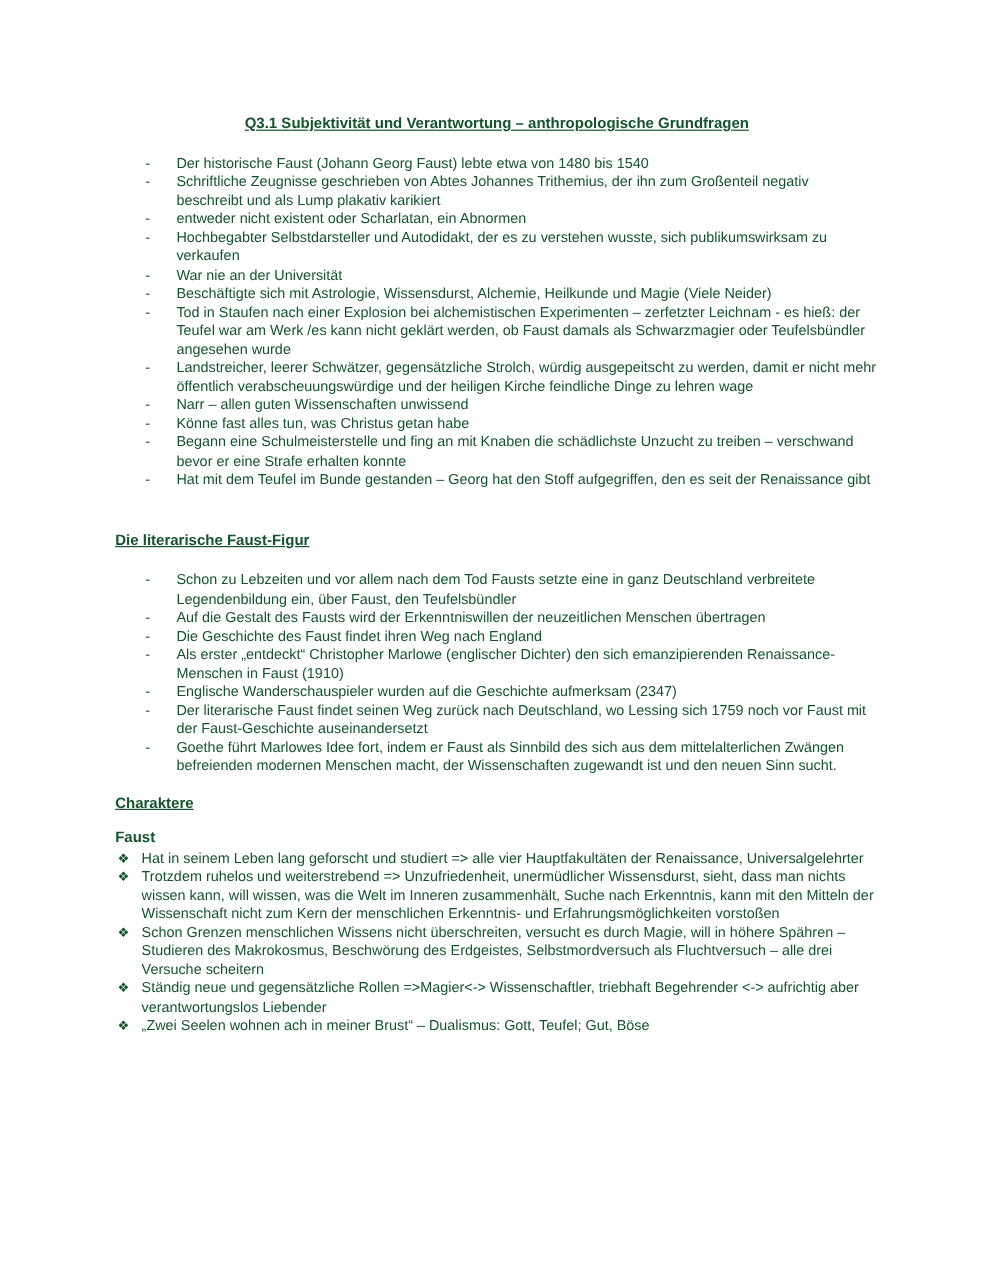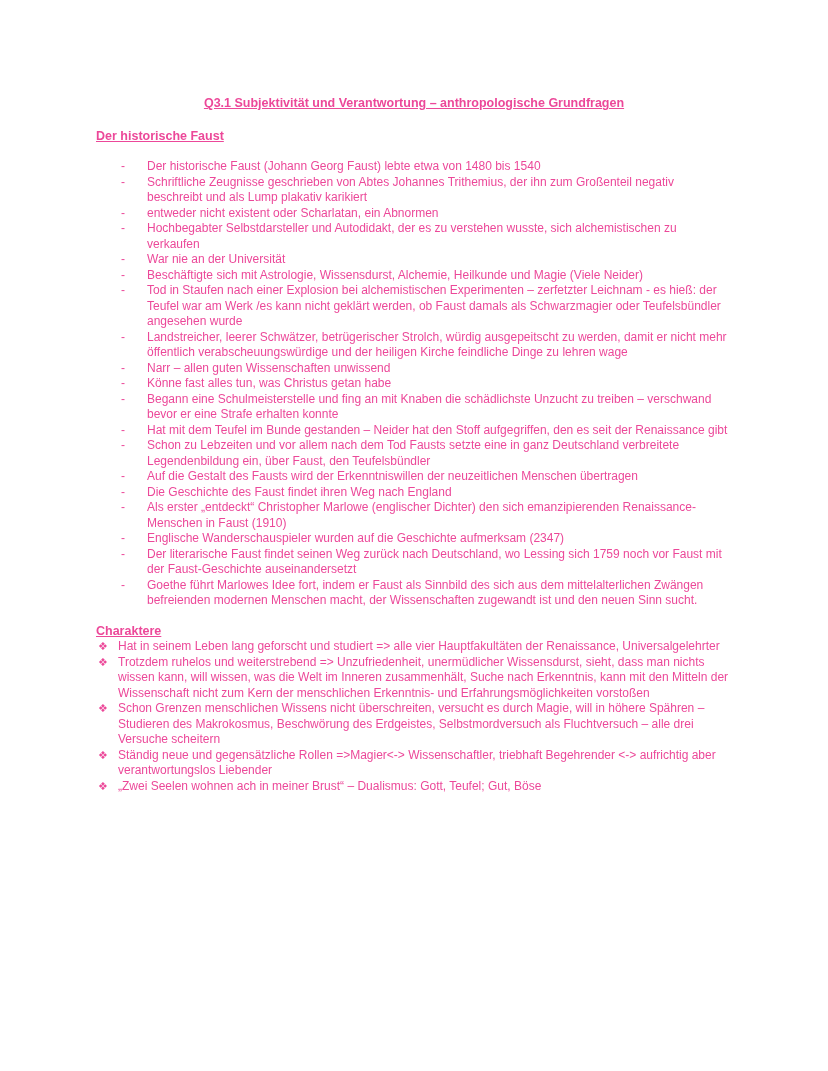--- a/index.html
+++ b/index.html
@@ -7,21 +7,21 @@
     padding: 0;
     background: #ffffff;
   }
   .page {
     position: relative;
     width: 828px;
     height: 1071px;
     background: #ffffff;
     overflow: hidden;
     font-family: "Liberation Sans", "DejaVu Sans", sans-serif;
-    color: #ec4899;
+    color: #14532d;
   }
   .content {
     padding: 96px 96px 0 96px; 
   }
   .doc-title {
     font-size: 12.5px;
     font-weight: bold;
     text-decoration: underline;
     text-align: center;
     line-height: 15.5px;
@@ -68,74 +68,74 @@
 </style>
 </head>
 <body>
 
 <div class="page">
   <div class="content">
 
     <div class="doc-title">Q3.1 Subjektivität und Verantwortung – anthropologische Grundfragen</div>
 
     <section>
-      <h2 class="section-heading">Der historische Faust</h2>
       <ul class="bullet-list dash-list">
         <li>
             <span class="marker">-</span>
             <span class="txt">Der historische Faust (Johann Georg Faust) lebte etwa von 1480 bis 1540</span>
           </li>
         <li>
             <span class="marker">-</span>
             <span class="txt">Schriftliche Zeugnisse geschrieben von Abtes Johannes Trithemius, der ihn zum Großenteil negativ beschreibt und als Lump plakativ karikiert</span>
           </li>
         <li>
             <span class="marker">-</span>
             <span class="txt">entweder nicht existent oder Scharlatan, ein Abnormen</span>
           </li>
         <li>
             <span class="marker">-</span>
-            <span class="txt">Hochbegabter Selbstdarsteller und Autodidakt, der es zu verstehen wusste, sich alchemistischen zu verkaufen</span>
+            <span class="txt">Hochbegabter Selbstdarsteller und Autodidakt, der es zu verstehen wusste, sich publikumswirksam zu verkaufen</span>
           </li>
         <li>
             <span class="marker">-</span>
             <span class="txt">War nie an der Universität</span>
           </li>
         <li>
             <span class="marker">-</span>
             <span class="txt">Beschäftigte sich mit Astrologie, Wissensdurst, Alchemie, Heilkunde und Magie (Viele Neider)</span>
           </li>
         <li>
             <span class="marker">-</span>
             <span class="txt">Tod in Staufen nach einer Explosion bei alchemistischen Experimenten – zerfetzter Leichnam - es hieß: der Teufel war am Werk /es kann nicht geklärt werden, ob Faust damals als Schwarzmagier oder Teufelsbündler angesehen wurde</span>
           </li>
         <li>
             <span class="marker">-</span>
-            <span class="txt">Landstreicher, leerer Schwätzer, betrügerischer Strolch, würdig ausgepeitscht zu werden, damit er nicht mehr öffentlich verabscheuungswürdige und der heiligen Kirche feindliche Dinge zu lehren wage</span>
+            <span class="txt">Landstreicher, leerer Schwätzer, gegensätzliche Strolch, würdig ausgepeitscht zu werden, damit er nicht mehr öffentlich verabscheuungswürdige und der heiligen Kirche feindliche Dinge zu lehren wage</span>
           </li>
         <li>
             <span class="marker">-</span>
             <span class="txt">Narr – allen guten Wissenschaften unwissend</span>
           </li>
         <li>
             <span class="marker">-</span>
             <span class="txt">Könne fast alles tun, was Christus getan habe</span>
           </li>
         <li>
             <span class="marker">-</span>
             <span class="txt">Begann eine Schulmeisterstelle und fing an mit Knaben die schädlichste Unzucht zu treiben – verschwand bevor er eine Strafe erhalten konnte</span>
           </li>
         <li>
             <span class="marker">-</span>
-            <span class="txt">Hat mit dem Teufel im Bunde gestanden – Neider hat den Stoff aufgegriffen, den es seit der Renaissance gibt</span>
+            <span class="txt">Hat mit dem Teufel im Bunde gestanden – Georg hat den Stoff aufgegriffen, den es seit der Renaissance gibt</span>
           </li>
       </ul>
     </section>
 
     <section>
+      <h2 class="section-heading s2">Die literarische Faust-Figur</h2>
       <ul class="bullet-list dash-list">
         <li>
             <span class="marker">-</span>
             <span class="txt">Schon zu Lebzeiten und vor allem nach dem Tod Fausts setzte eine in ganz Deutschland verbreitete Legendenbildung ein, über Faust, den Teufelsbündler</span>
           </li>
         <li>
             <span class="marker">-</span>
             <span class="txt">Auf die Gestalt des Fausts wird der Erkenntniswillen der neuzeitlichen Menschen übertragen</span>
           </li>
         <li>
@@ -156,20 +156,21 @@
           </li>
         <li>
             <span class="marker">-</span>
             <span class="txt">Goethe führt Marlowes Idee fort, indem er Faust als Sinnbild des sich aus dem mittelalterlichen Zwängen befreienden modernen Menschen macht, der Wissenschaften zugewandt ist und den neuen Sinn sucht.</span>
           </li>
       </ul>
     </section>
 
     <section>
       <h2 class="section-heading s3">Charaktere</h2>
+      <h3 class="sub-heading">Faust</h3>
       <ul class="bullet-list diamond-list">
         <li>
             <span class="marker">❖</span>
             <span class="txt">Hat in seinem Leben lang geforscht und studiert =&gt; alle vier Hauptfakultäten der Renaissance, Universalgelehrter</span>
           </li>
         <li>
             <span class="marker">❖</span>
             <span class="txt">Trotzdem ruhelos und weiterstrebend =&gt; Unzufriedenheit, unermüdlicher Wissensdurst, sieht, dass man nichts wissen kann, will wissen, was die Welt im Inneren zusammenhält, Suche nach Erkenntnis, kann mit den Mitteln der Wissenschaft nicht zum Kern der menschlichen Erkenntnis- und Erfahrungsmöglichkeiten vorstoßen</span>
           </li>
         <li>

